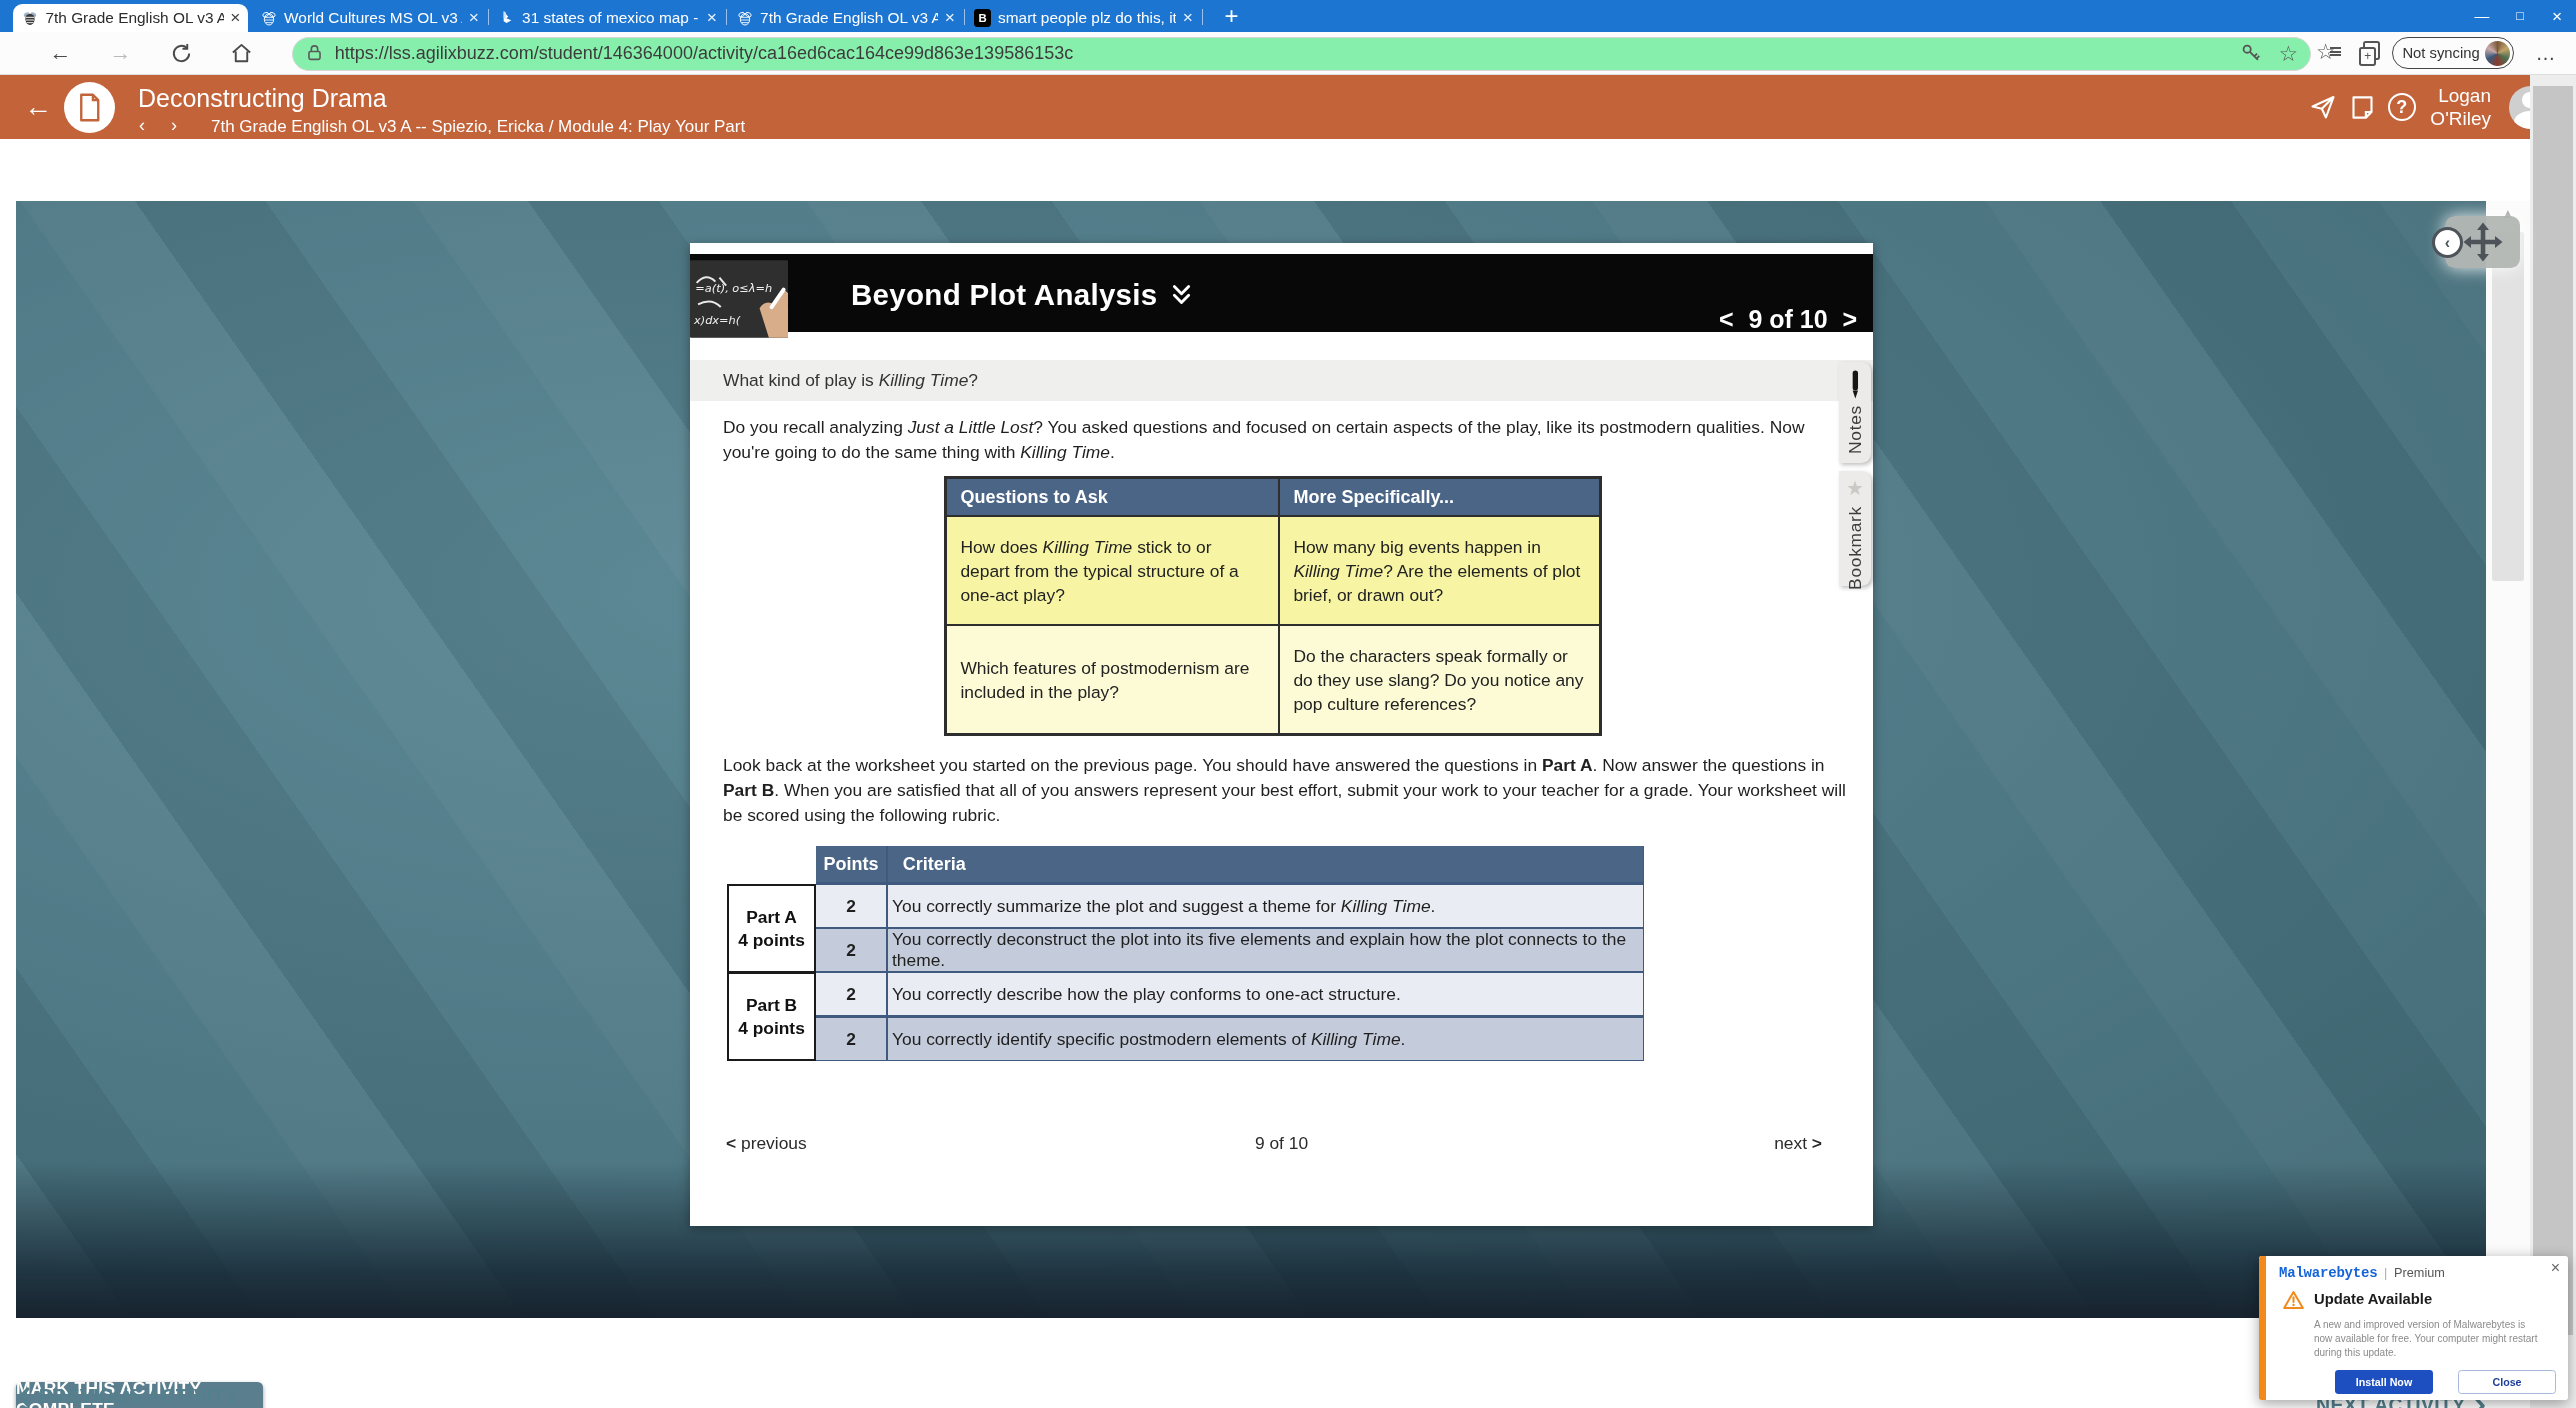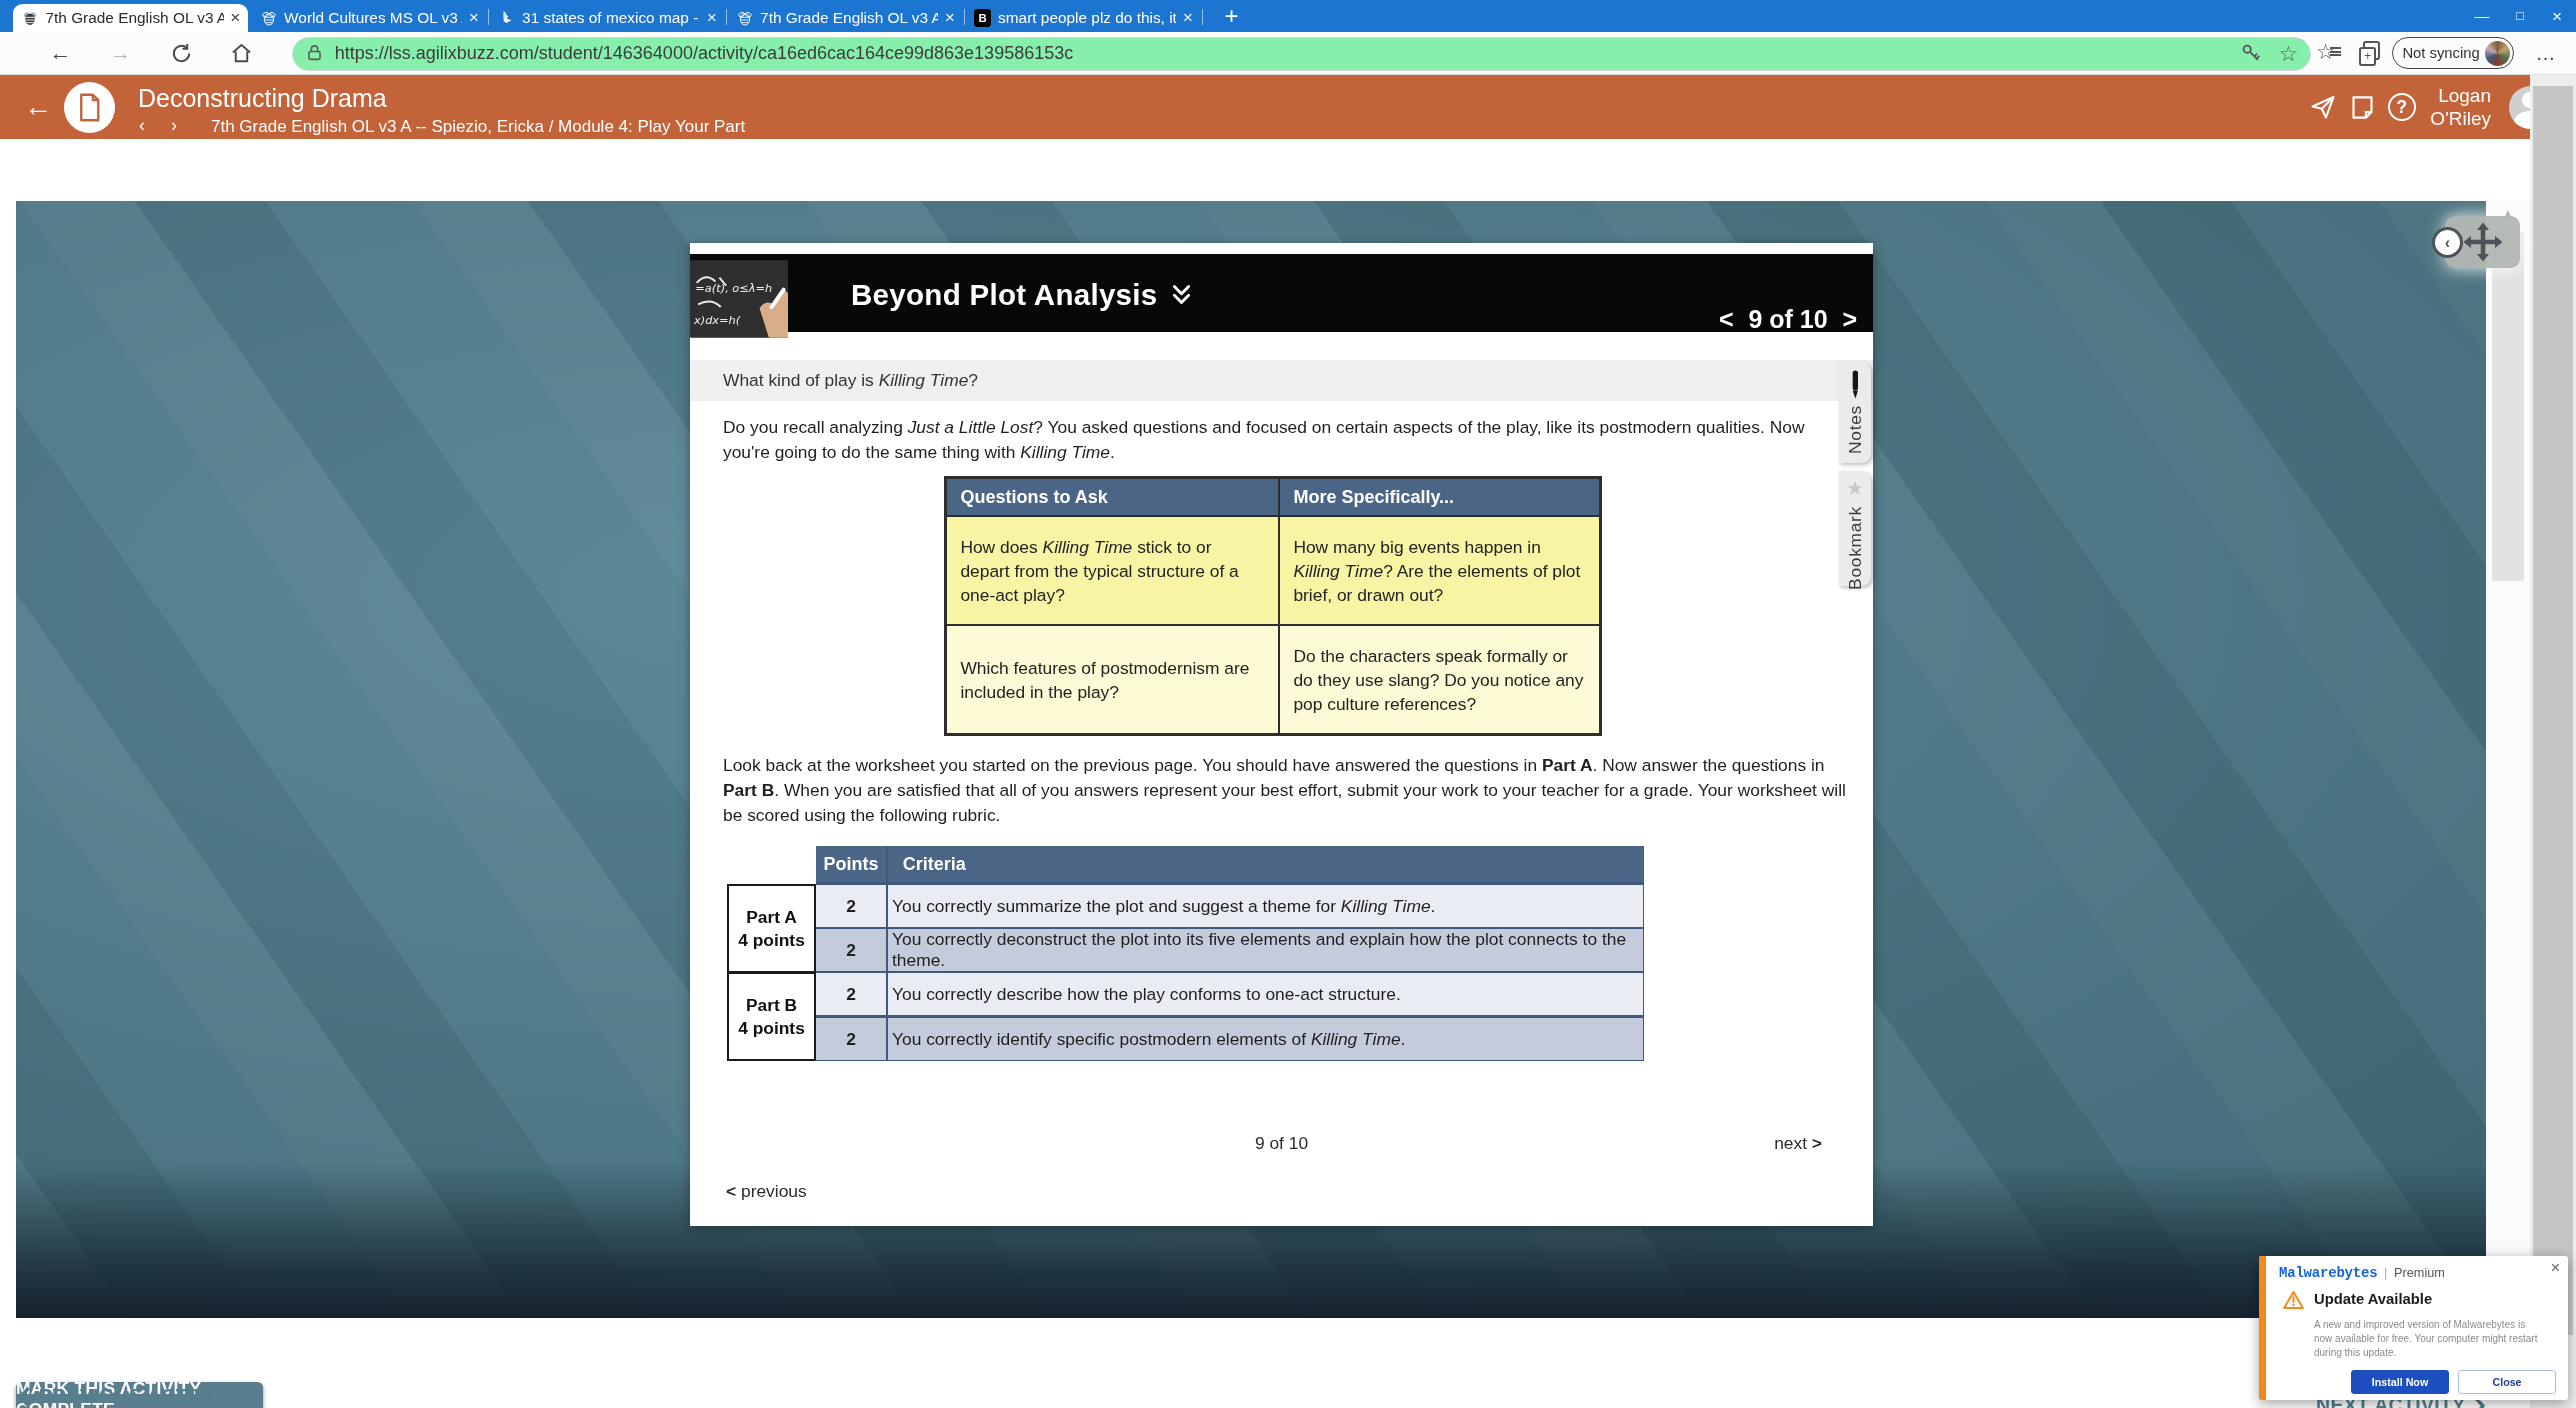--- a/index.html
+++ b/index.html
@@ -115,21 +115,21 @@
   .rub-cr{width:755px;display:flex;align-items:center;padding-left:4px;}
   .rr1{top:39px;}.rr2{top:83px;}.rr3{top:127px;}.rr4{top:172px;}
   .shade-l .rub-pt,.shade-l .rub-cr{background:#e9ecf3;}
   .shade-d .rub-pt,.shade-d .rub-cr{background:#c4cbdb;}
   .rub-group{position:absolute;left:0;width:89px;height:89px;background:#fff;border:2px solid #1a1a1a;
         display:flex;flex-direction:column;align-items:center;justify-content:center;
         font-size:17.4px;font-weight:bold;color:#111;line-height:23px;}
   .rga{top:38px;}.rgb{top:126px;}
 
   .bpager{position:absolute;left:0;top:890px;width:1183px;font-size:17.4px;color:#2b2b2b;}
-  .bp-prev{position:absolute;left:36px;margin-top:48px;}
+  .bp-prev{position:absolute;left:36px;}
   .bp-page{position:absolute;left:0;width:1183px;text-align:center;}
   .bp-next{position:absolute;right:51px;}
   .bp-arrow{font-weight:bold;}
 
   
   .sidetab{position:absolute;left:1839px;width:32px;background:#ecebe9;border-radius:0 9.4px 9.4px 0;
         box-shadow:2px 2px 4px rgba(0,0,0,.25);display:flex;flex-direction:column;align-items:center;}
   .notes-tab{top:362px;height:101px;padding-top:6.7px;}
   .bookmark-tab{top:471px;height:115px;padding-top:5.4px;}
   .vtext{writing-mode:vertical-rl;transform:rotate(180deg);font-size:17.4px;color:#3c3c3c;margin-top:5.4px;letter-spacing:0.7px;}
@@ -156,21 +156,21 @@
         box-shadow:0 3.4px 13.4px rgba(0,0,0,.35);z-index:10;}
   .popup-accent{position:absolute;left:0;top:0;width:6.7px;height:144px;background:#f28a1b;border-radius:2.7px 0 0 2.7px;}
   .popup-close{position:absolute;right:8px;top:2.7px;font-size:16px;color:#666;}
   .popup-brandrow{position:absolute;left:20px;top:9.4px;display:flex;align-items:baseline;gap:6.7px;}
   .popup-brand{font-size:14px;font-weight:bold;color:#1464d8;letter-spacing:-0.2px;font-family:Liberation Mono, monospace;}
   .popup-sep{font-size:12.7px;color:#aaa;}
   .popup-tier{font-size:12.7px;color:#555;}
   .popup-head{position:absolute;left:55px;top:35px;font-size:14.8px;font-weight:bold;color:#1c1c1c;}
   .popup-warn{position:absolute;left:23px;top:34px;}
   .popup-body{position:absolute;left:55px;top:62px;width:232px;font-size:10px;line-height:14px;color:#8b8b8b;}
-  .popup-install{position:absolute;left:92px;top:114px;width:98px;height:24px;background:#1e4fc1;border-radius:3.4px;
+  .popup-install{position:absolute;left:76px;top:114px;width:98px;height:24px;background:#1e4fc1;border-radius:3.4px;
         color:#fff;font-size:10.7px;font-weight:bold;display:flex;align-items:center;justify-content:center;}
   .popup-closebtn{position:absolute;left:199px;top:114px;width:98px;height:24px;background:#fff;border-radius:3.4px;
         border:1.3px solid #a9b8dd;color:#1c3f9c;font-size:10.7px;font-weight:bold;display:flex;align-items:center;justify-content:center;text-align:center;}
 </style>
 </head>
 <body>
 
 <div id="root">
 
   <div class="tabbar">

